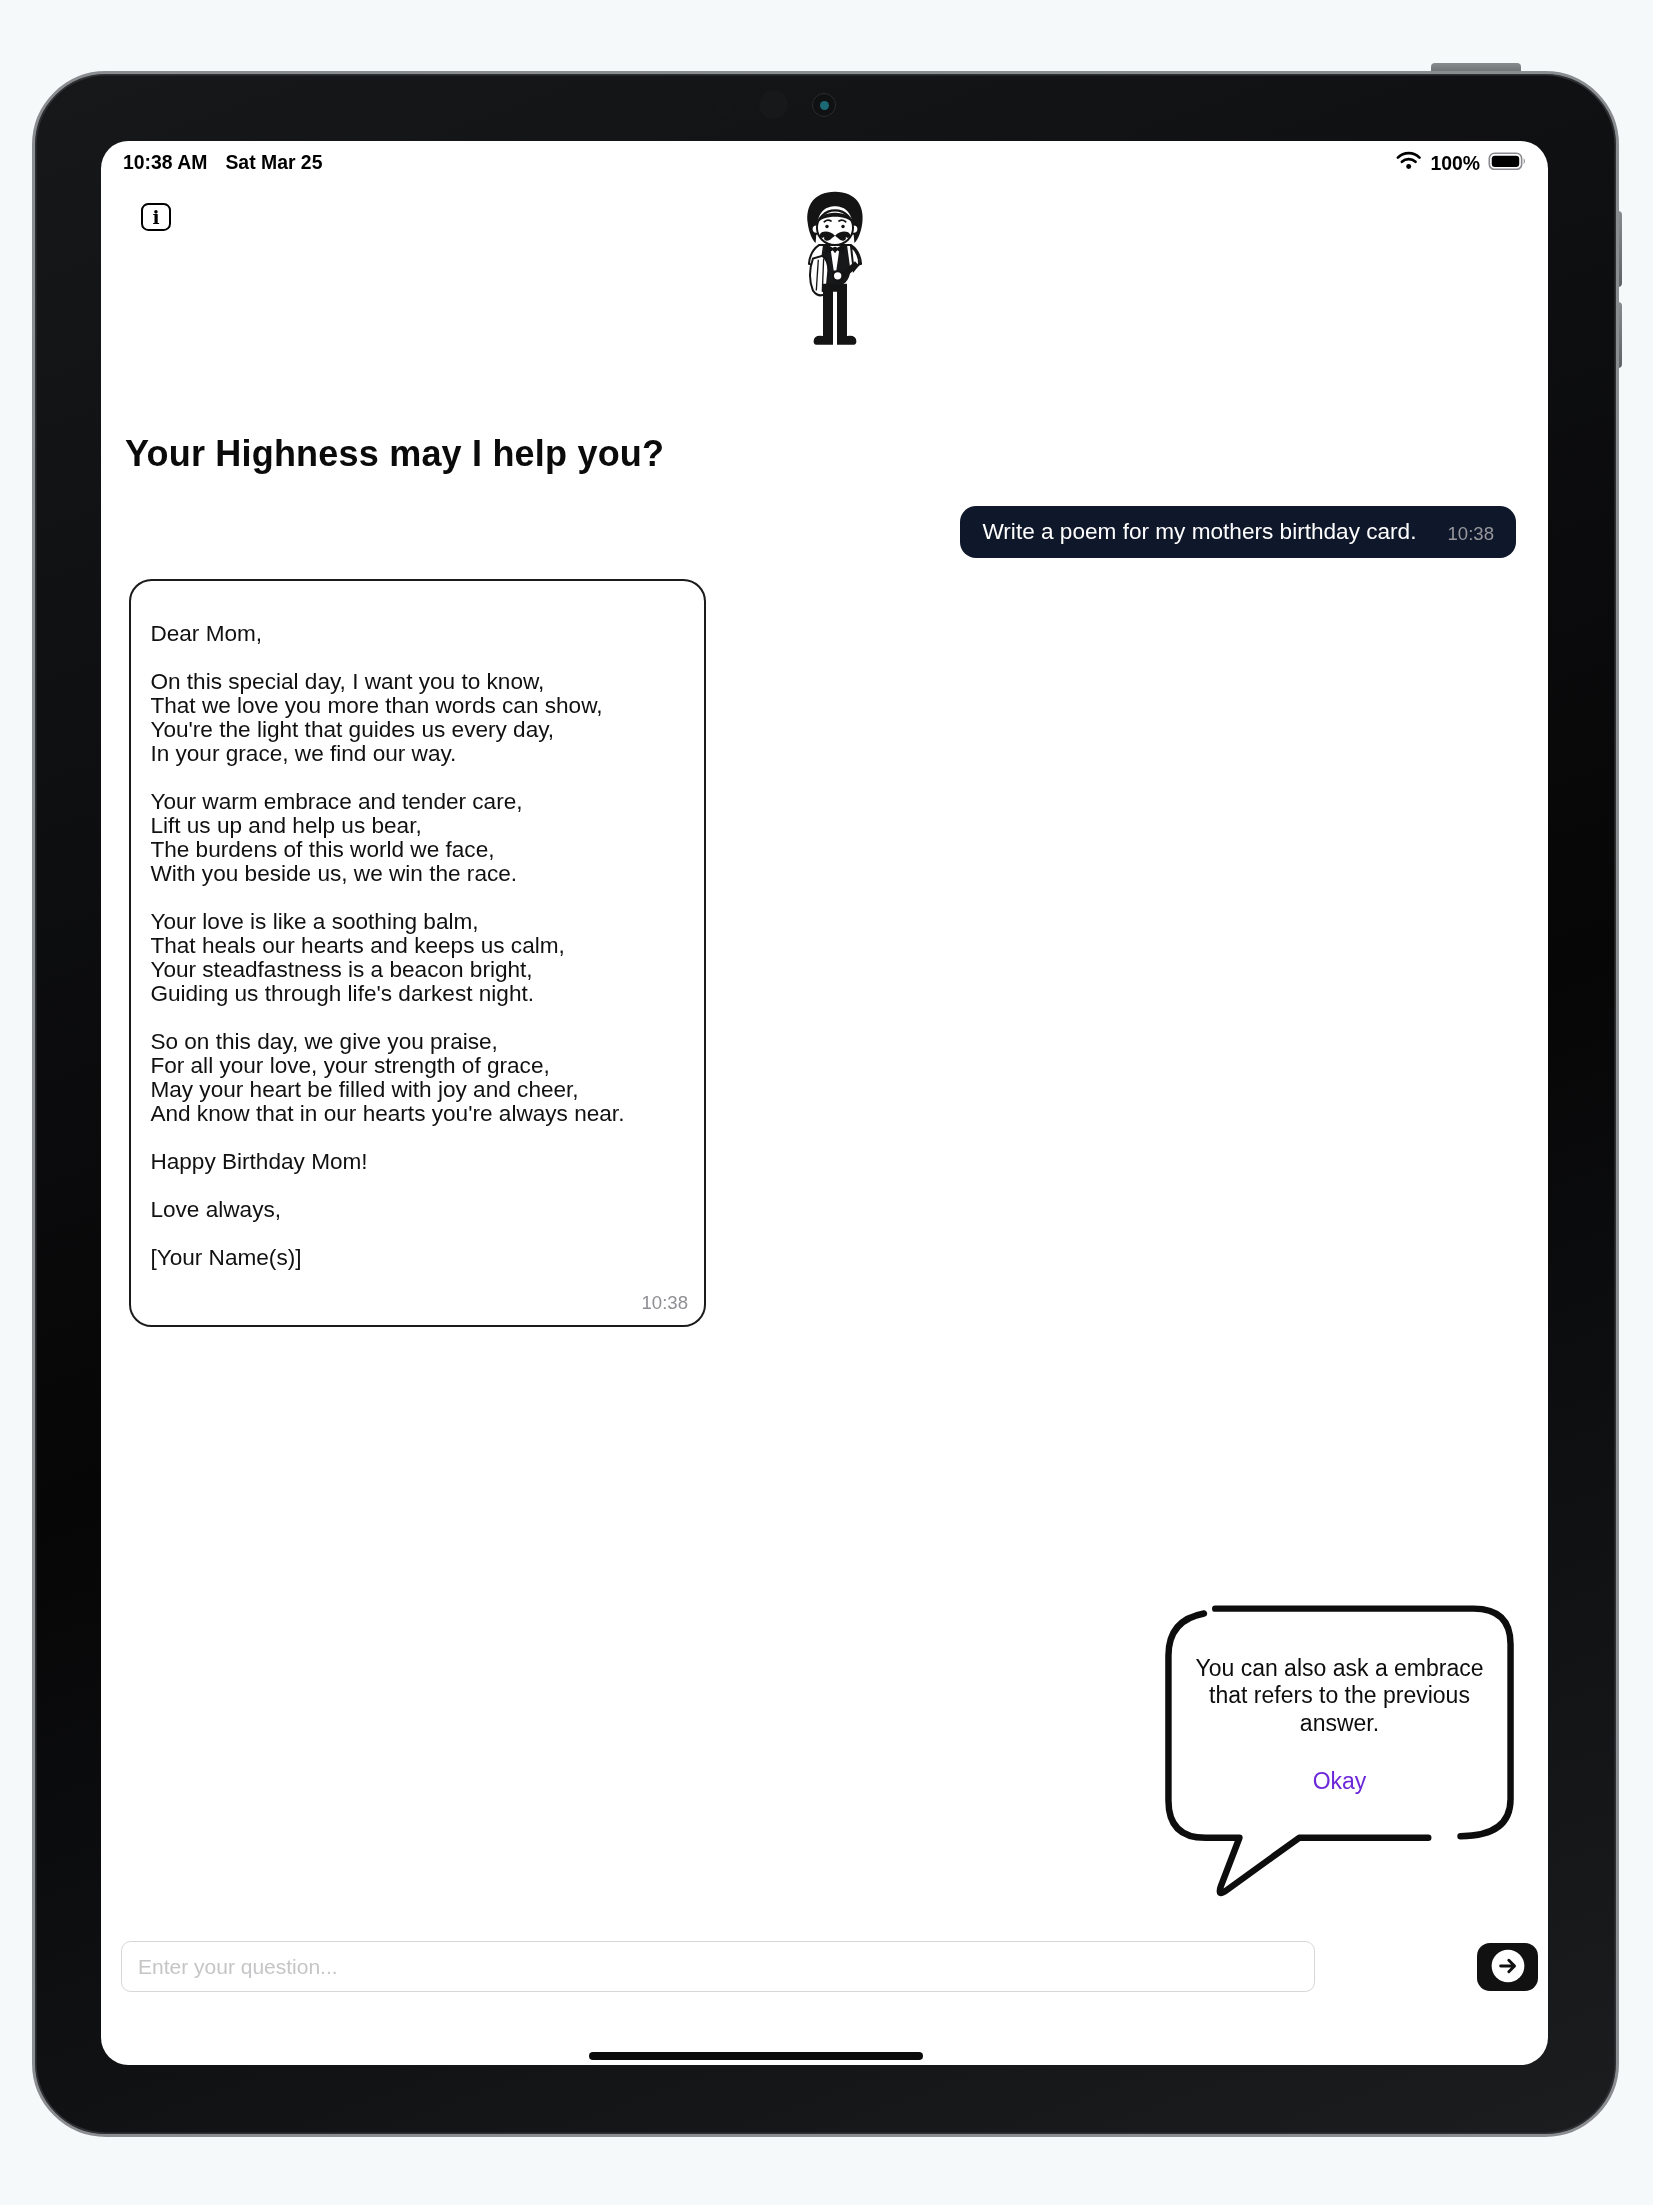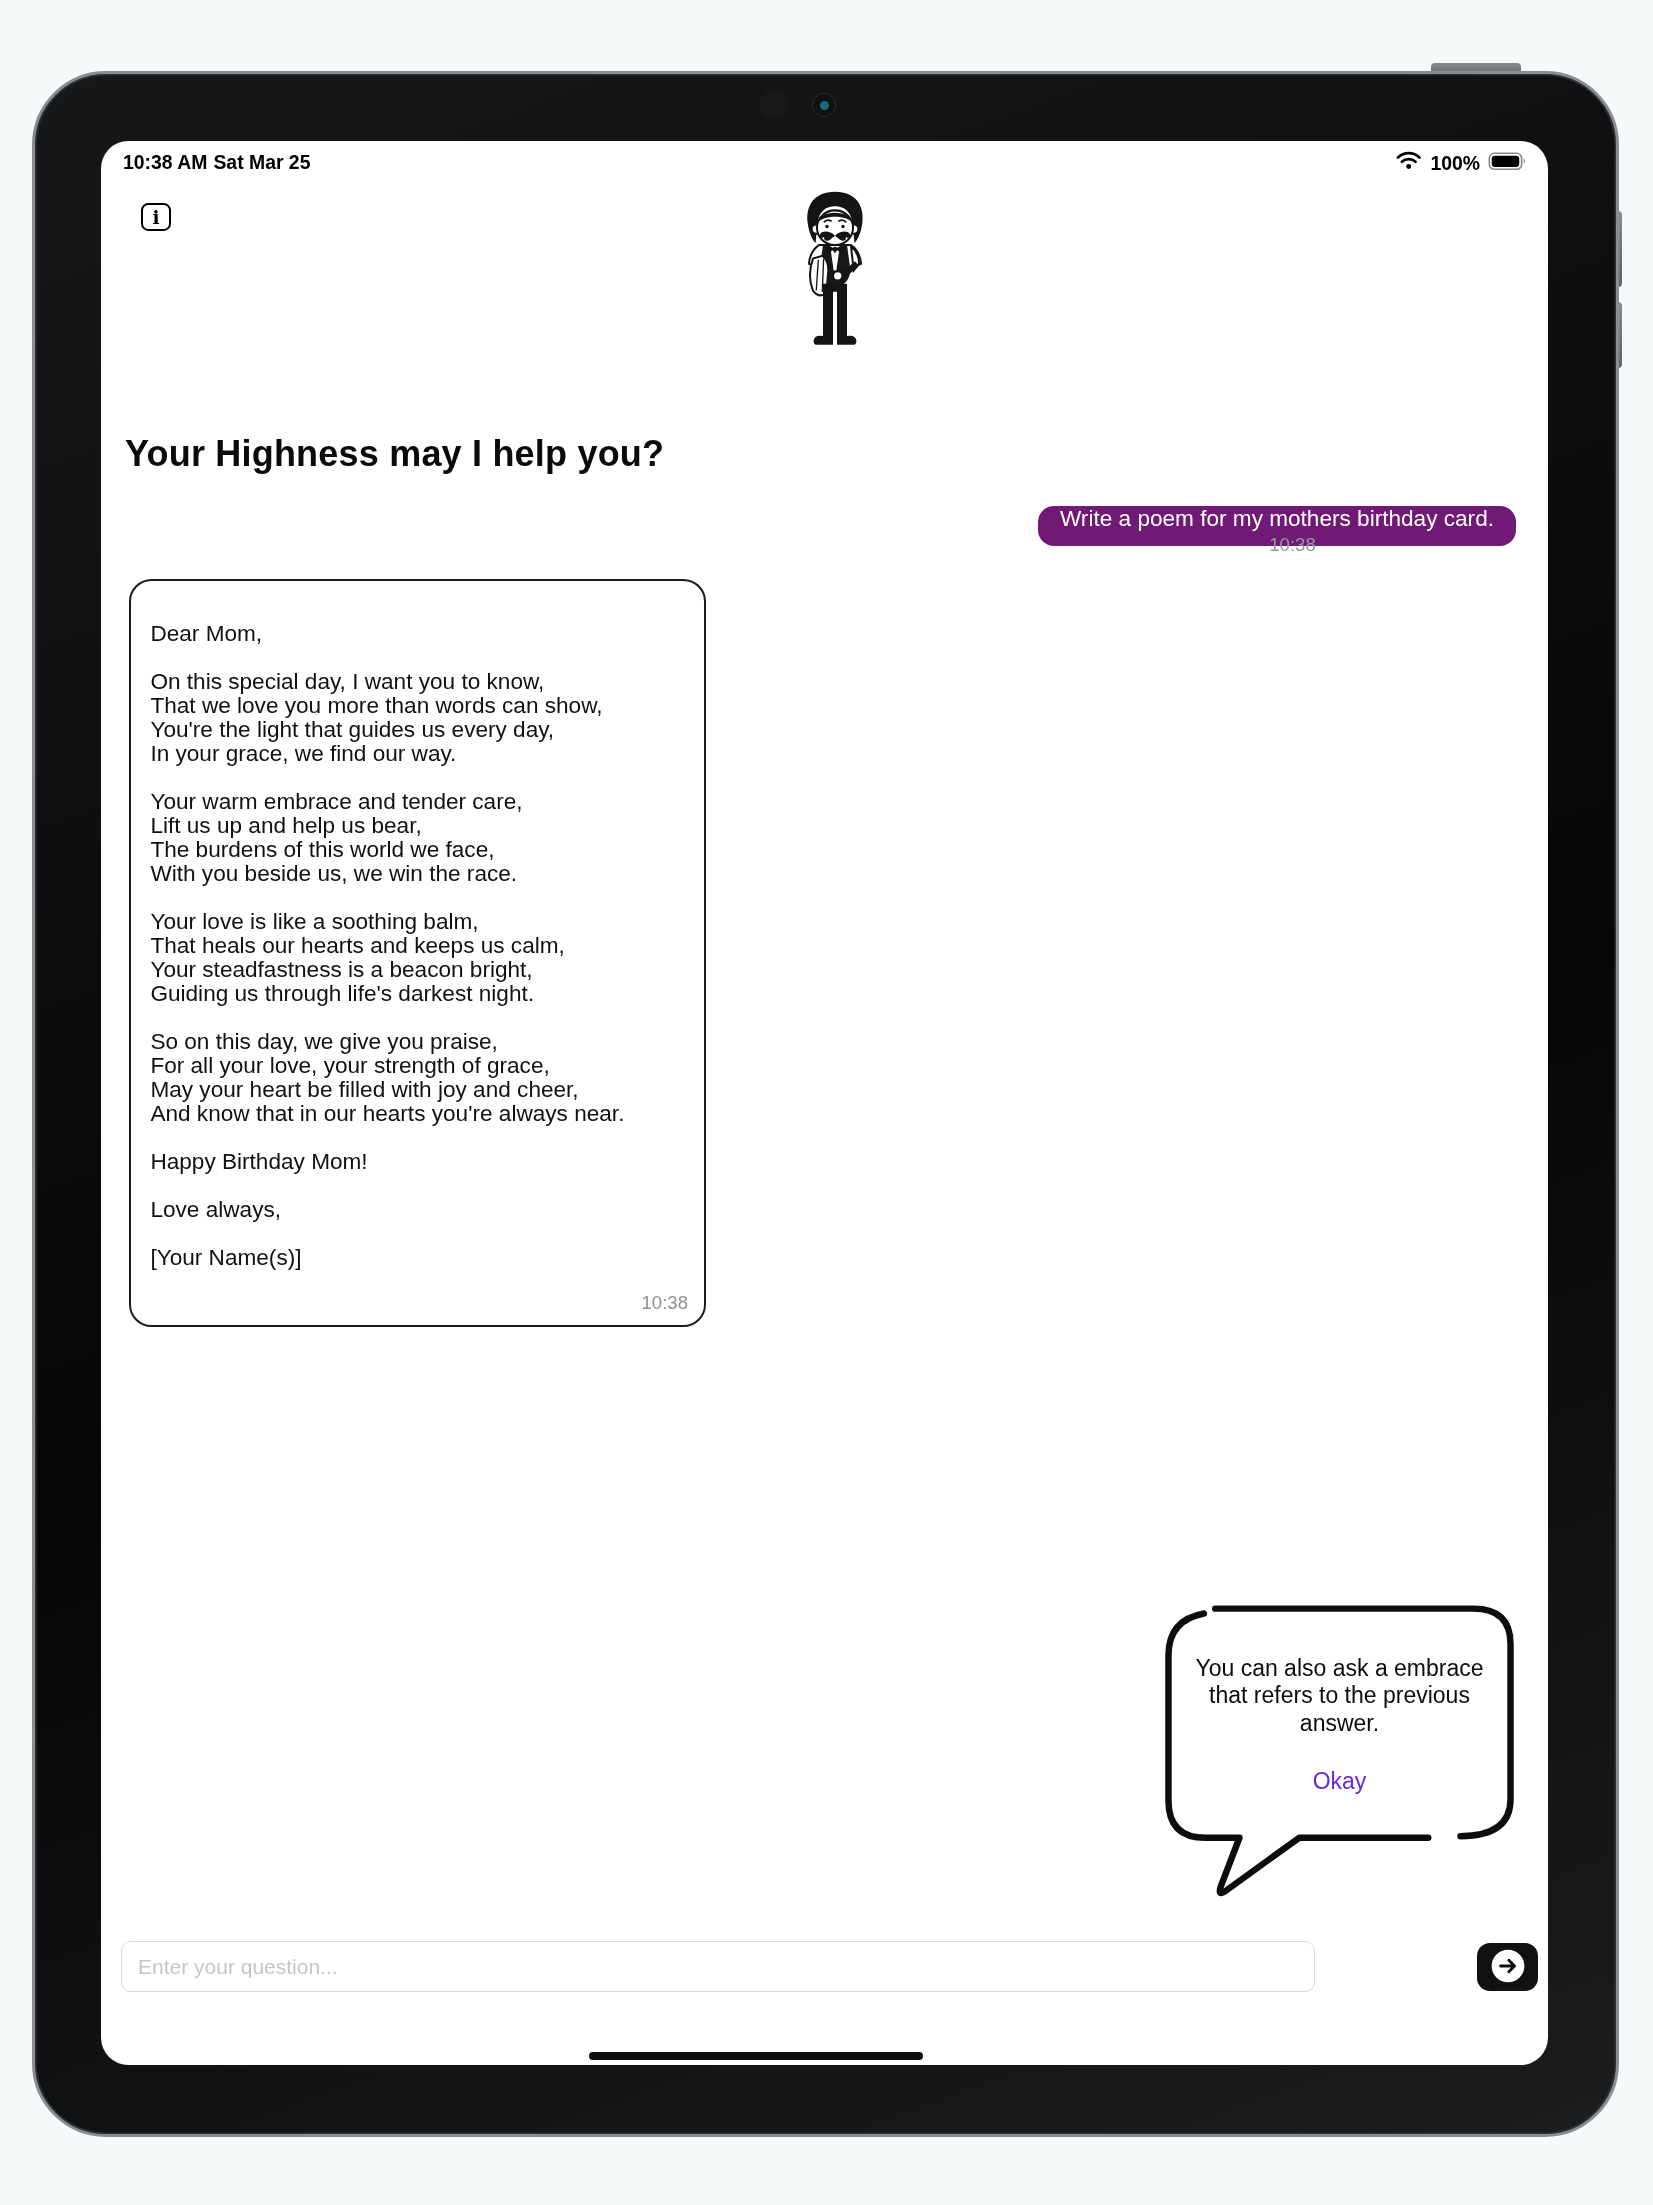--- a/index.html
+++ b/index.html
@@ -38,44 +38,43 @@
     position:absolute; left:66px; top:67px; width:1447px; height:1924px;
     background:#ffffff; border-radius:27.4px; overflow:hidden;
   }
 
   
   .statusbar {
     position:absolute; left:22px; right:21px; top:8px; height:27.4px;
     display:flex; justify-content:space-between; align-items:center;
     font-size:19.4px; font-weight:600; color:#000;
   }
-  .sb-left { display:flex; gap:6px; }
+  .sb-left { display:flex; gap:18px; }
   .sb-right { display:flex; align-items:flex-end; gap:8px; }
 
   
   .info-btn {
     position:absolute; left:40px; top:62px; width:30px; height:28px;
     border:2.4px solid #000; border-radius:7.3px;
     display:flex; align-items:center; justify-content:center;
     font-family:"DejaVu Serif", serif; font-weight:700; font-size:18.6px; color:#000;
     background:#fff;
   }
   .butler { position:absolute; left:734px; top:48px; transform:translateX(-50%); }
   .greeting {
     position:absolute; left:24px; top:292px;
     font-size:36px; font-weight:700; color:#0b0b0b; letter-spacing:0.2px;
   }
 
   
   .bubble-user {
-    position:absolute; right:32px; top:365px; height:40px;
-    background:#701a75; color:#fff; border-radius:16px;
+    position:absolute; right:32px; top:365px; height:52px;
+    background:#0f172a; color:#fff; border-radius:16px;
     display:inline-flex; align-items:center; padding:0 22px;
     font-size:22.6px;
-    flex-direction:column;
   }
   .bubble-user .stamp { color:#98989d; font-size:18.6px; margin-left:31px; position:relative; top:2.4px; }
 
   .bubble-assistant {
     position:absolute; left:28px; top:438px; width:577px;
     background:#fff; border:2.4px solid #1b1b1d; border-radius:22.6px;
     padding:17px 19.4px 31px 19.4px;
     font-size:22.6px; line-height:24px; color:#111;
     white-space:pre-line;
   }

